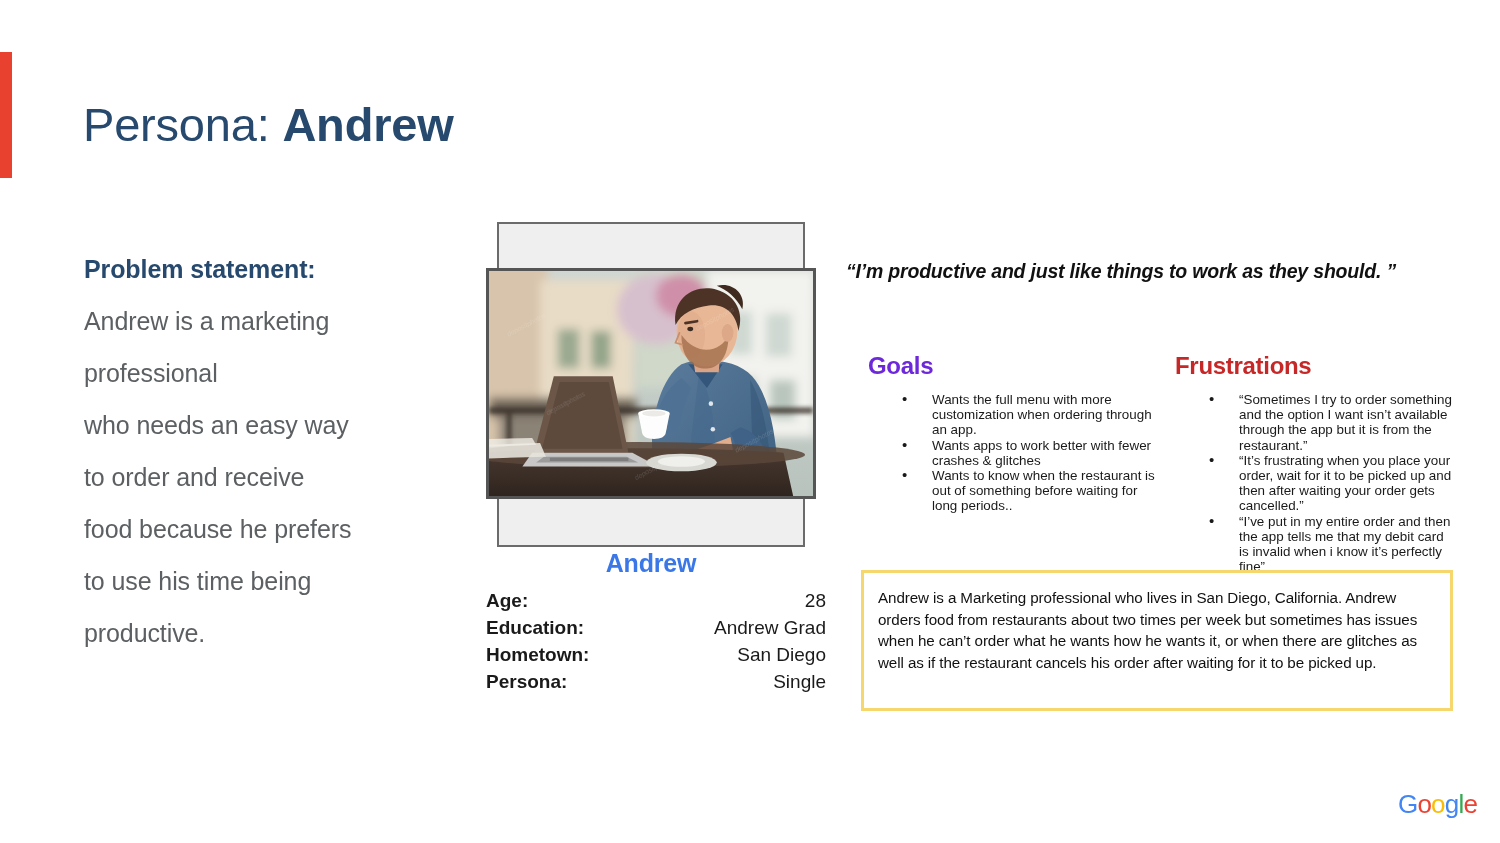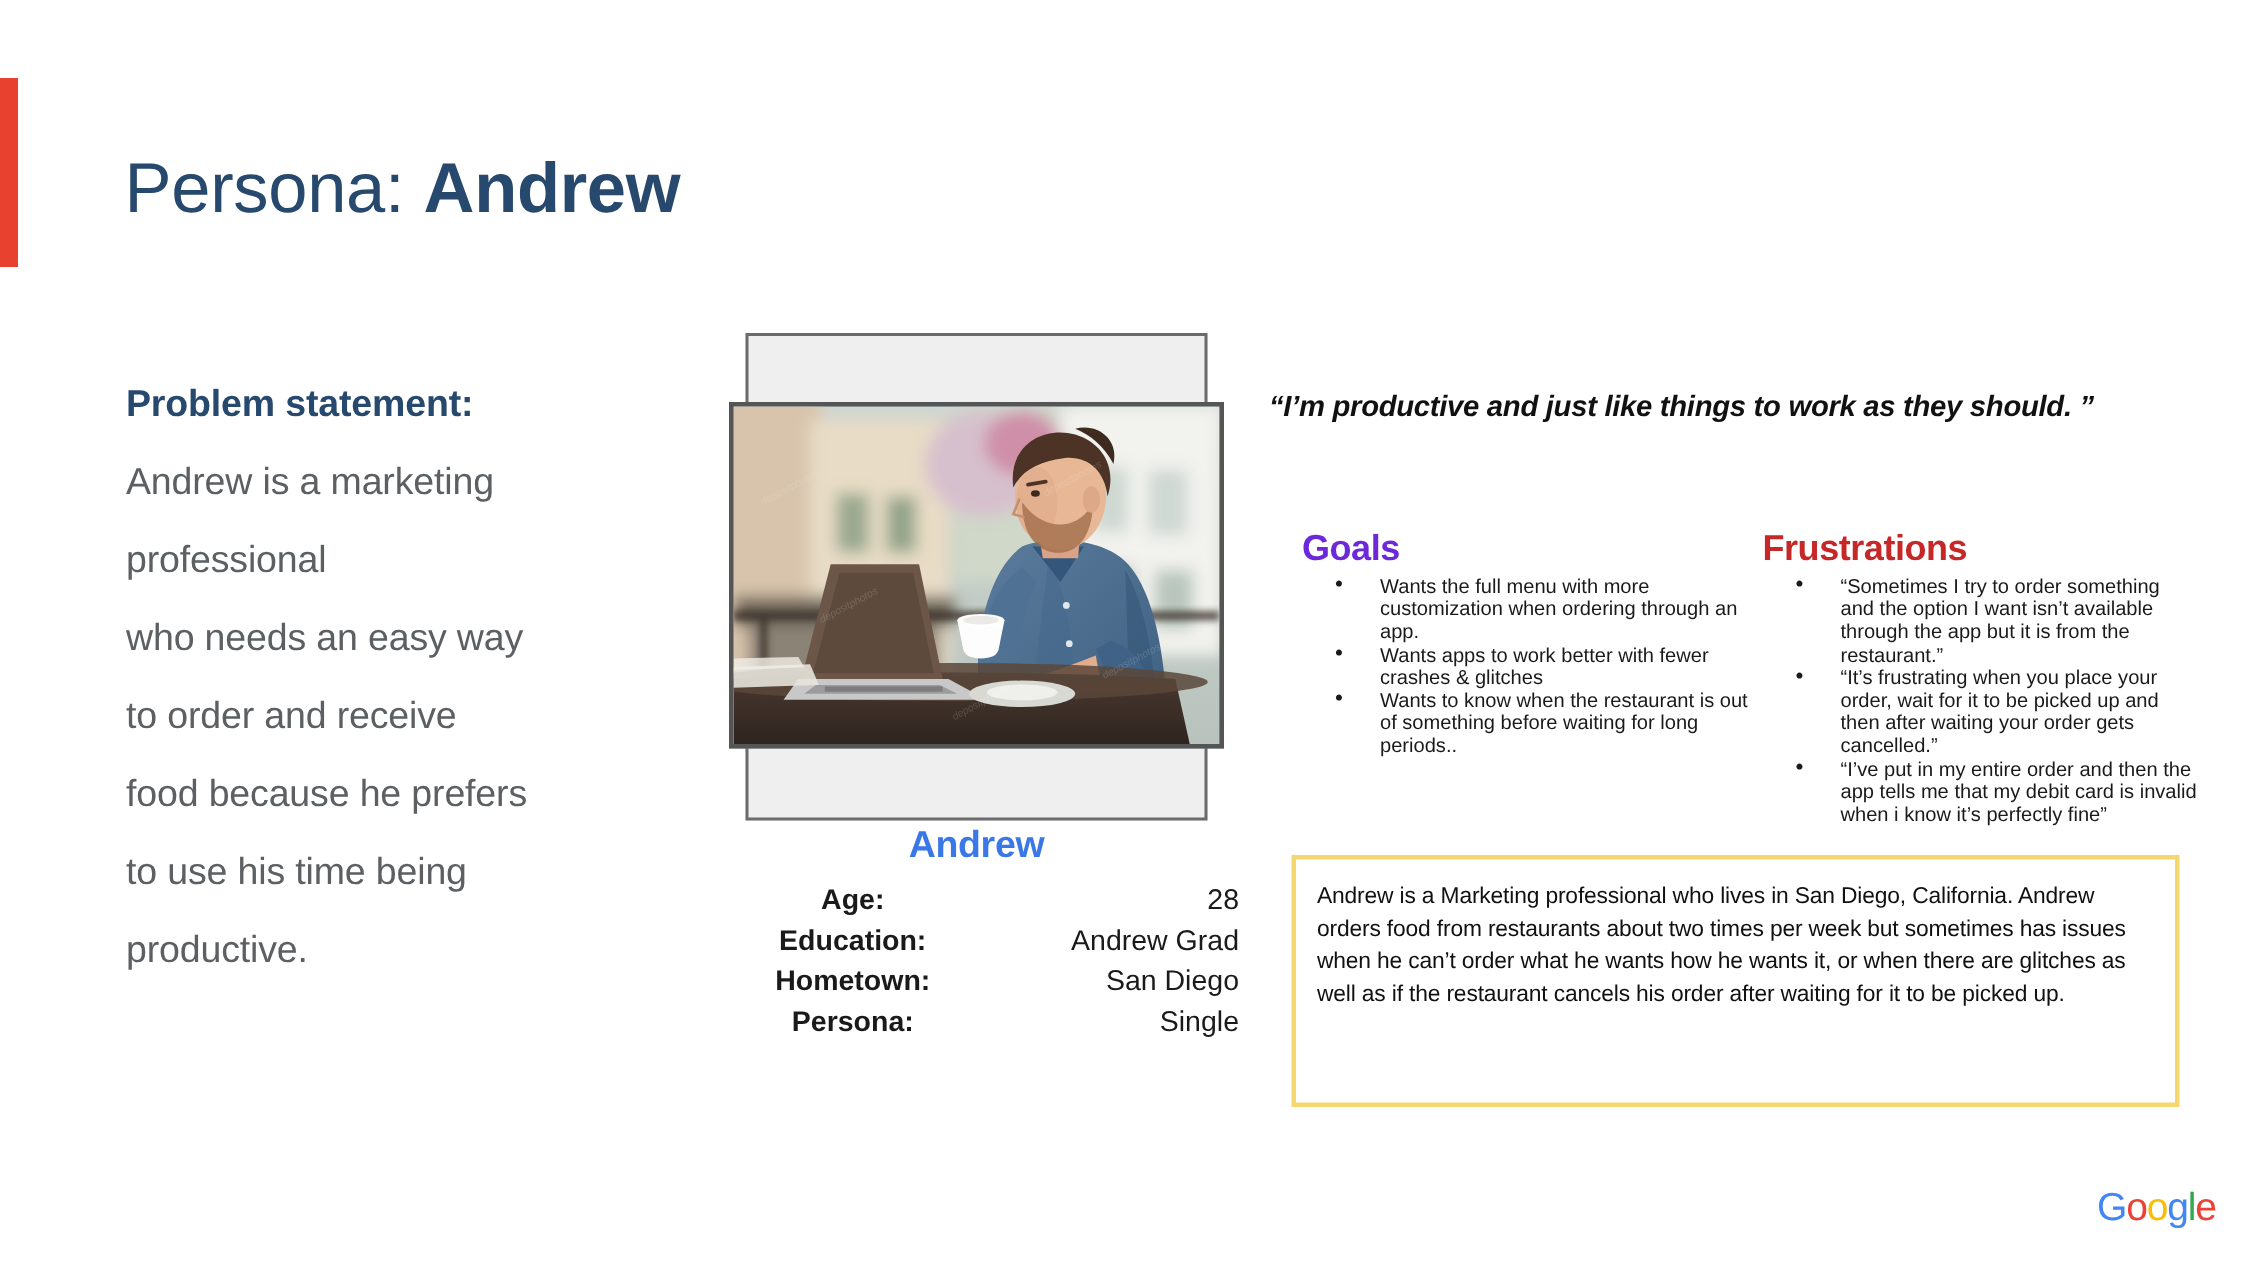--- a/index.html
+++ b/index.html
@@ -115,21 +115,21 @@
     border-collapse: collapse;
   }
   .details-table td {
     font-size: 19px;
     line-height: 24px;
     color: #1a1a1a;
     padding: 0 0 3px 0;
     vertical-align: top;
   }
   .details-table td.k {
-    text-align: center;
+    text-align: left;
     font-weight: 700;
     width: 172px;
     padding-right: 7px;
     white-space: nowrap;
   }
   .details-table td.v {
     text-align: right;
     font-weight: 400;
     white-space: nowrap;
   }
@@ -164,21 +164,21 @@
   .col-head {
     font-size: 24px;
     font-weight: 700;
     line-height: 28px;
     letter-spacing: -0.3px;
     margin-bottom: 3px;
   }
   .col-head.green { color: #6d28d9; }
   .col-head.red   { color: #C62828; }
 
-  .bullet-list { list-style: none; margin: 0; padding: 0; }
+  .bullet-list { list-style: none; margin: 12px; padding: 0; }
   .bullet-item {
     position: relative;
     padding-left: 52px;
     font-size: 13.4px;
     line-height: 15.2px;
     color: #1a1a1a;
     margin-bottom: 0px;
   }
   .bullet-item::before {
     content: "\2022";
@@ -189,21 +189,21 @@
     line-height: 15.2px;
     color: #1a1a1a;
   }
 
   
   .bio-box {
     position: absolute;
     left: 861px;
     top: 570px;
     width: 592px;
-    height: 168px;
+    height: 141px;
     border: 3px solid #F5D76E;
     background: #ffffff;
     padding: 14px 16px 0 14px;
   }
   .bio-text {
     font-size: 15.2px;
     line-height: 21.6px;
     color: #111111;
     letter-spacing: -0.1px;
   }

